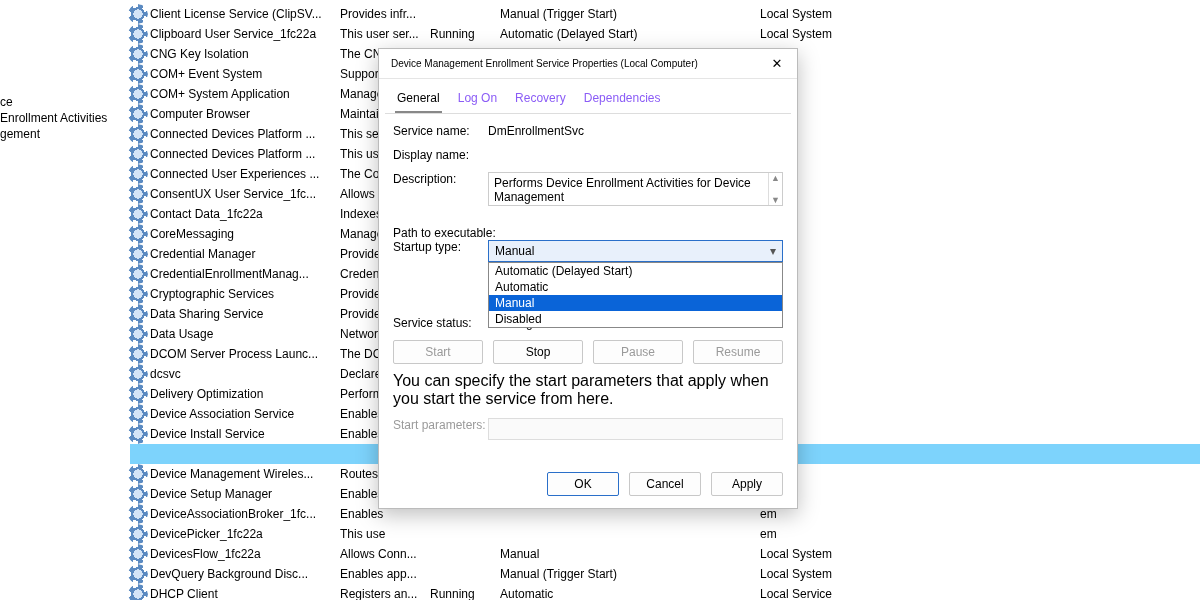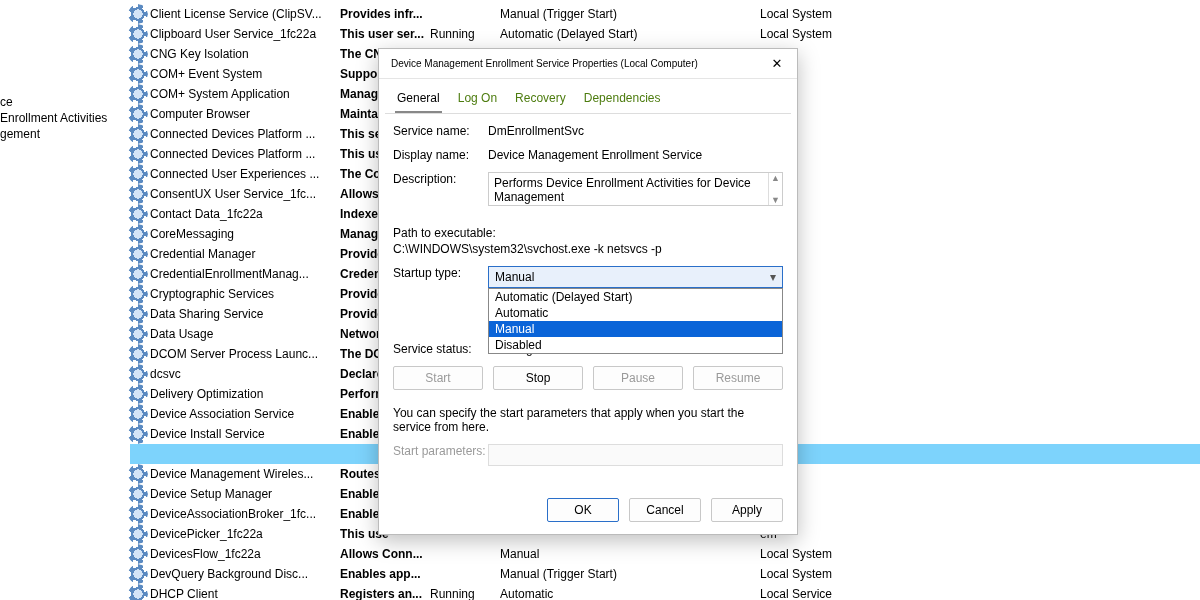--- a/index.html
+++ b/index.html
@@ -3,50 +3,50 @@
 <meta charset="utf-8">
 <style>
   * { box-sizing: border-box; margin: 0; padding: 0; }
   body { font-family: "Segoe UI", Tahoma, sans-serif; font-size: 12px; background: #fff; color: #000; width: 1200px; height: 600px; overflow: hidden; position: relative; }
   .bg-list { position: absolute; left: 130px; top: 4px; width: 1070px; }
   .bg-row { display: flex; align-items: center; height: 20px; white-space: nowrap; }
   .bg-row .gear { width: 16px; height: 16px; margin-right: 4px; background: radial-gradient(circle at 50% 50%, #d4e4f7 40%, #5b8ac1 41%, #5b8ac1 60%, transparent 61%); border-radius: 50%; position: relative; flex-shrink: 0; }
   .bg-row .gear::before { content:""; position:absolute; inset:-2px; background: conic-gradient(#5b8ac1 0 10%, transparent 10% 20%, #5b8ac1 20% 30%, transparent 30% 40%, #5b8ac1 40% 50%, transparent 50% 60%, #5b8ac1 60% 70%, transparent 70% 80%, #5b8ac1 80% 90%, transparent 90% 100%); border-radius:50%; -webkit-mask: radial-gradient(circle, transparent 45%, #000 46%); mask: radial-gradient(circle, transparent 45%, #000 46%); }
   .bg-row.hl { background: #7dd3fc; flex-direction: column; }
   .col-name { width: 190px; overflow: hidden; text-overflow: ellipsis; }
-  .col-desc { width: 90px; overflow: hidden; text-overflow: ellipsis; font-weight: bold; }
+  .col-desc { width: 90px; overflow: hidden; text-overflow: ellipsis; }
   .col-stat { width: 70px; overflow: hidden; }
   .col-start { width: 260px; overflow: hidden; }
   .col-logon { width: 110px; overflow: hidden; }
   .left-frag { position: absolute; left: 0; top: 95px; font-size: 12px; }
   .left-frag div { margin-bottom: 2px; }
 
   .dialog { position: absolute; left: 378px; top: 48px; width: 420px; background: #fff; border: 1px solid #bbb; box-shadow: 0 6px 20px rgba(0,0,0,.25); }
   .titlebar { display: flex; align-items: center; height: 30px; padding: 0 6px 0 12px; border-bottom: 1px solid #e5e5e5; }
   .titlebar .t { flex: 1; font-size: 10px; }
   .titlebar .x { width: 28px; height: 22px; display: flex; align-items: center; justify-content: center; font-size: 13px; cursor: pointer; }
   .tabs { display: flex; padding: 6px 10px 0 10px; gap: 14px; font-size: 12px; border-bottom: 1px solid #ddd; margin: 0 6px; }
-  .tab { padding: 6px 2px; color: #4d7c0f; cursor: pointer; }
+  .tab { padding: 6px 2px; color: #8b5cf6; cursor: pointer; }
   .tab.active { border-bottom: 2px solid #888; color: #000; }
   .pane { padding: 10px 14px 14px 14px; }
   .frow { display: flex; align-items: flex-start; margin-bottom: 10px; font-size: 12px; }
   .lbl { width: 95px; flex-shrink: 0; }
   .val { flex: 1; }
   .desc-box { border: 1px solid #ccc; padding: 3px 5px; height: 34px; position: relative; margin-bottom: 10px; }
   .desc-scroll { position: absolute; right: 0; top: 0; bottom: 0; width: 14px; border-left: 1px solid #ddd; display: flex; flex-direction: column; justify-content: space-between; align-items:center; color:#888; font-size:9px; }
   .select-wrap { position: relative; flex: 1; }
   .select { border: 1px solid #2a6fc9; background: #e8f0fb; padding: 3px 22px 3px 6px; cursor: pointer; position: relative; }
   .select::after { content: "▾"; position: absolute; right: 6px; top: 3px; color: #555; }
   .dropdown { position: absolute; left: 0; right: 0; top: 22px; background: #fff; border: 1px solid #888; z-index: 10; }
   .dropdown .opt { padding: 1px 6px; cursor: pointer; }
   .dropdown .opt.sel { background: #0a64d8; color: #fff; }
   .btnrow { display: flex; gap: 10px; margin: 8px 0; border-radius: 8px; }
   .btn { flex: 1; border: 1px solid #c8c8c8; background: #fdfdfd; padding: 4px 0; text-align: center; font-size: 12px; cursor: pointer; border-radius: 2px; }
   .btn.disabled { color: #9a9a9a; }
-  .note { font-size: 12px; margin: 16px 0 10px; }
+  .note { font-size: 16px; margin: 8px 0 10px; }
   .sp-input { flex: 1; border: 1px solid #ddd; height: 22px; background: #fafafa; }
   .dlg-btns { display: flex; justify-content: flex-end; gap: 10px; padding: 8px 14px 12px; }
   .dlg-btns .btn { flex: 0 0 72px; }
   .dlg-btns .btn.primary { border: 1px solid #2a6fc9; }
 </style>
 </head>
 <body>
 
 <div class="left-frag">
   <div>ce</div>
@@ -308,34 +308,32 @@
     <div class="tab">Recovery</div>
     <div class="tab">Dependencies</div>
   </div>
   <div class="pane">
     <div class="frow">
         <div class="lbl">Service name:</div>
         <div class="val">DmEnrollmentSvc</div>
       </div>
     <div class="frow">
         <div class="lbl">Display name:</div>
-        <div class="val">Device Management Enrollment Service</div>
       </div>
     <div class="frow" style="align-items:flex-start;">
       <div class="lbl">Description:</div>
       <div class="val desc-box">
         <span>Performs Device Enrollment Activities for Device Management</span>
         <div class="desc-scroll">
             <span>▲</span>
             <span>▼</span>
           </div>
       </div>
     </div>
     <div><span>Path to executable:</span></div>
-    <div style="margin:2px 0 10px;">C:\WINDOWS\system32\svchost.exe -k netsvcs -p</div>
     <div class="frow">
       <div class="lbl">Startup type:</div>
       <div class="select-wrap">
         <div class="select">Manual</div>
         <div class="dropdown">
           <div class="opt">Automatic (Delayed Start)</div>
           <div class="opt">Automatic</div>
           <div class="opt sel">Manual</div>
           <div class="opt">Disabled</div>
         </div>

